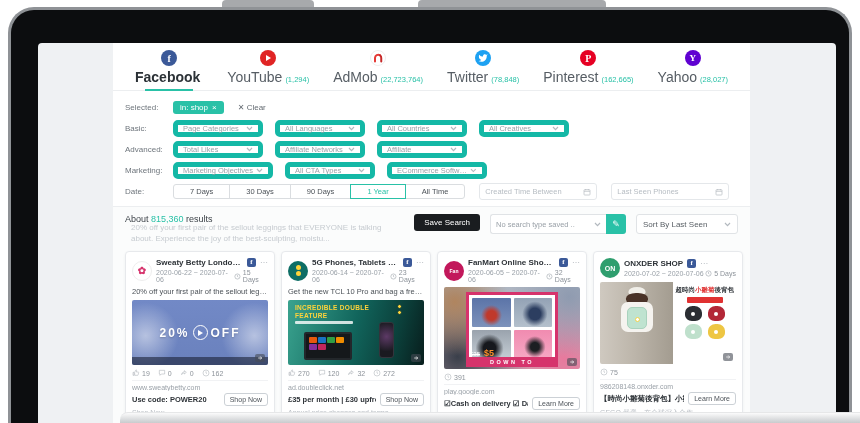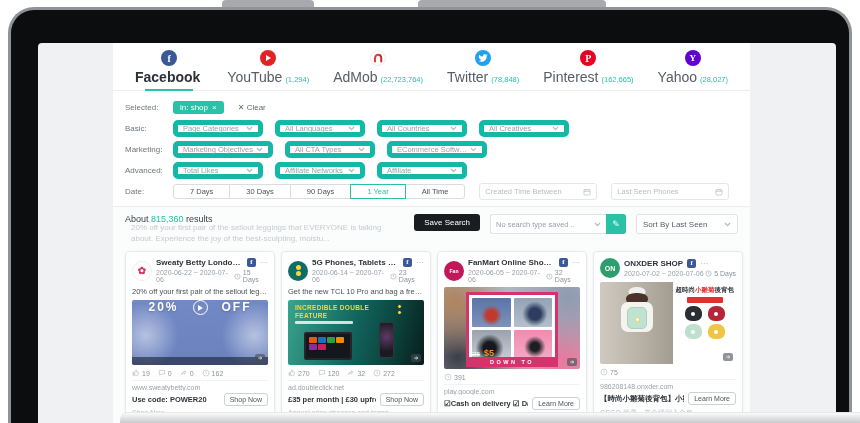--- a/index.html
+++ b/index.html
@@ -80,21 +80,21 @@
   .mcorner{position:absolute;right:3px;bottom:3px;width:10px;height:8px;background:rgba(70,75,85,.6);border-radius:2px;display:flex;align-items:center;justify-content:center;z-index:3}
   .cstats{display:flex;gap:8px;align-items:center;margin-top:4px;font-size:7px;color:#8d939a}
   .stat{display:flex;align-items:center;gap:2px}
   .cdomain{font-size:7px;color:#9aa1a8;border-top:1px solid #f1f2f4;margin-top:3px;padding-top:3px;white-space:nowrap;overflow:hidden;text-overflow:ellipsis}
   .ccta{display:flex;align-items:center;gap:4px;margin-top:2px}
   .ctat{flex:1;font-size:7.5px;font-weight:bold;color:#2e3338;white-space:nowrap;overflow:hidden;min-width:0}
   .ctab{border:1px solid #ccd1d6;background:#fff;border-radius:3px;padding:2px 5px;font-size:7px;color:#4c5258;flex-shrink:0;cursor:pointer}
   .cfoot{margin-top:3px;font-size:7px;color:#b9bec4;white-space:nowrap;overflow:hidden;text-overflow:ellipsis}
 
   
-  .m1{background:radial-gradient(circle at 10% 55%,rgba(255,255,255,.5),rgba(255,255,255,0) 26%),radial-gradient(circle at 90% 55%,rgba(255,255,255,.5),rgba(255,255,255,0) 26%),linear-gradient(#7289c6,#6a81bd);display:flex;align-items:flex-start;justify-content:center;gap:14px}
+  .m1{background:radial-gradient(circle at 10% 55%,rgba(255,255,255,.5),rgba(255,255,255,0) 26%),radial-gradient(circle at 90% 55%,rgba(255,255,255,.5),rgba(255,255,255,0) 26%),linear-gradient(#7289c6,#6a81bd);display:flex;align-items:center;justify-content:center;gap:3px}
   .m1::after{content:"";position:absolute;left:0;right:0;bottom:0;height:8px;background:rgba(18,24,40,.55)}
   .m1 .big{color:#fff;font-weight:bold;font-size:12px;letter-spacing:2px;text-shadow:0 1px 2px rgba(0,0,0,.2)}
   .play{width:15px;height:15px;border:1.5px solid #fff;border-radius:50%;display:flex;align-items:center;justify-content:center;flex-shrink:0}
   .play i{width:0;height:0;border-left:5px solid #fff;border-top:3px solid transparent;border-bottom:3px solid transparent;margin-left:1px}
   
   .m2{background:linear-gradient(105deg,#3aa38f 0%,#11655c 48%,#0b3f3a 78%,#081d1c 100%)}
   .m2 .head{position:absolute;top:4px;left:7px;width:82px;color:#ffd43b;font-size:6.5px;font-weight:bold;line-height:7.5px;letter-spacing:.3px}
   .m2 .sub{position:absolute;top:21px;left:7px;width:58px;height:3px;background:rgba(255,255,255,.8);border-radius:1px}
   .m2 .ee{position:absolute;top:4px;right:22px;display:flex;flex-direction:column;gap:1px}
   .m2 .ee i{width:5px;height:5px;border-radius:50%;background:#ffd43b;border:1px solid #0b3f3a;display:block}
@@ -231,56 +231,56 @@
                 </svg>
               </div>
             <div class="dd">
                 <span>All Creatives</span>
                 <svg width="7" height="5" viewBox="0 0 7 5">
                   <path d="M1 1l2.5 2.6L6 1" stroke="#b3b9bf" stroke-width="1.2" fill="none"></path>
                 </svg>
               </div>
           </div>
           <div class="frow">
+            <span class="flabel">Advanced:</span>
+            <div class="dd">
+                <span>Total Likes</span>
+                <svg width="7" height="5" viewBox="0 0 7 5">
+                  <path d="M1 1l2.5 2.6L6 1" stroke="#b3b9bf" stroke-width="1.2" fill="none"></path>
+                </svg>
+              </div>
+            <div class="dd">
+                <span>Affiliate Networks</span>
+                <svg width="7" height="5" viewBox="0 0 7 5">
+                  <path d="M1 1l2.5 2.6L6 1" stroke="#b3b9bf" stroke-width="1.2" fill="none"></path>
+                </svg>
+              </div>
+            <div class="dd">
+                <span>Affiliate</span>
+                <svg width="7" height="5" viewBox="0 0 7 5">
+                  <path d="M1 1l2.5 2.6L6 1" stroke="#b3b9bf" stroke-width="1.2" fill="none"></path>
+                </svg>
+              </div>
+          </div>
+          <div class="frow">
             <span class="flabel">Marketing:</span>
             <div class="dd" style="width:100px">
                 <span>Marketing Objectives</span>
                 <svg width="7" height="5" viewBox="0 0 7 5">
                   <path d="M1 1l2.5 2.6L6 1" stroke="#b3b9bf" stroke-width="1.2" fill="none"></path>
                 </svg>
               </div>
             <div class="dd">
                 <span>All CTA Types</span>
                 <svg width="7" height="5" viewBox="0 0 7 5">
                   <path d="M1 1l2.5 2.6L6 1" stroke="#b3b9bf" stroke-width="1.2" fill="none"></path>
                 </svg>
               </div>
             <div class="dd" style="width:100px">
                 <span>ECommerce Softwares</span>
-                <svg width="7" height="5" viewBox="0 0 7 5">
-                  <path d="M1 1l2.5 2.6L6 1" stroke="#b3b9bf" stroke-width="1.2" fill="none"></path>
-                </svg>
-              </div>
-          </div>
-          <div class="frow">
-            <span class="flabel">Advanced:</span>
-            <div class="dd">
-                <span>Total Likes</span>
-                <svg width="7" height="5" viewBox="0 0 7 5">
-                  <path d="M1 1l2.5 2.6L6 1" stroke="#b3b9bf" stroke-width="1.2" fill="none"></path>
-                </svg>
-              </div>
-            <div class="dd">
-                <span>Affiliate Networks</span>
-                <svg width="7" height="5" viewBox="0 0 7 5">
-                  <path d="M1 1l2.5 2.6L6 1" stroke="#b3b9bf" stroke-width="1.2" fill="none"></path>
-                </svg>
-              </div>
-            <div class="dd">
-                <span>Affiliate</span>
                 <svg width="7" height="5" viewBox="0 0 7 5">
                   <path d="M1 1l2.5 2.6L6 1" stroke="#b3b9bf" stroke-width="1.2" fill="none"></path>
                 </svg>
               </div>
           </div>
           <div class="frow">
             <span class="flabel">Date:</span>
             <div class="seg">
               <span class="seg-btn">7 Days</span>
               <span class="seg-btn">30 Days</span>

